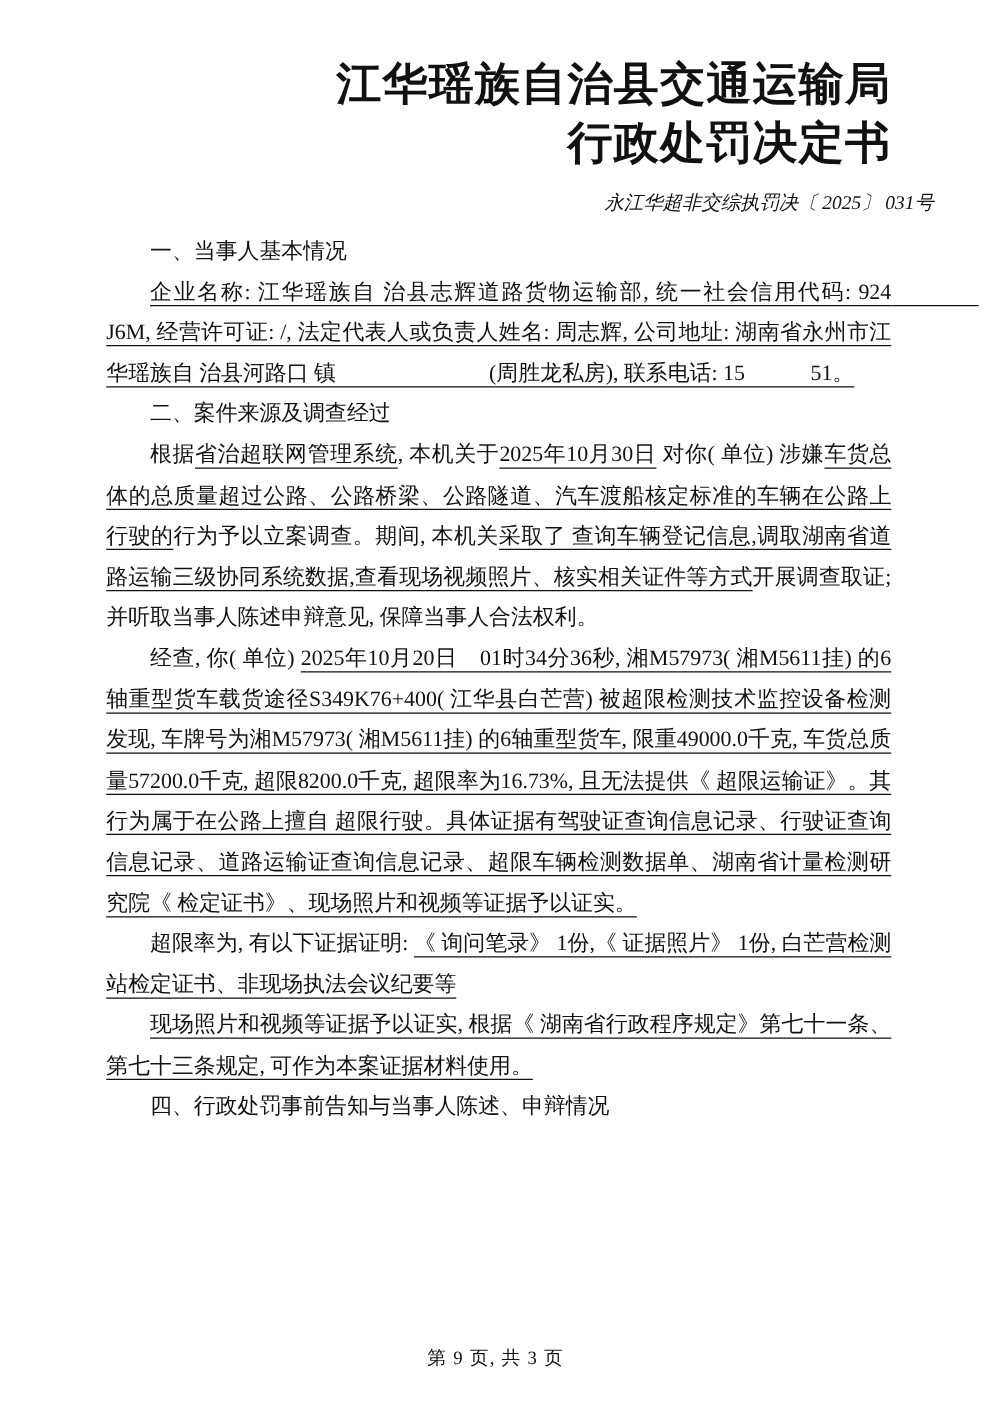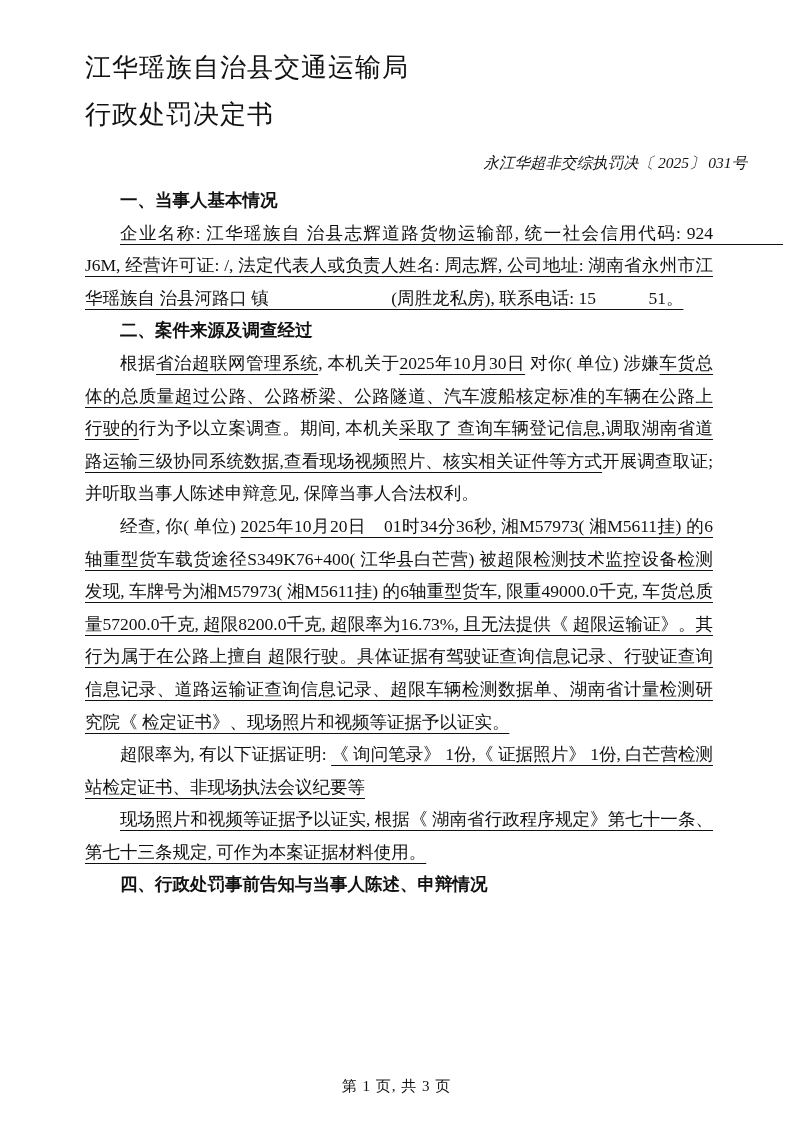--- a/index.html
+++ b/index.html
@@ -7,36 +7,36 @@
     position:relative;
     width:793px; height:1122px;
     background:#ffffff;
     color:#111111;
     font-family:"Liberation Serif","DejaVu Serif",serif;
     box-sizing:border-box;
     padding:44px 80px 0 85px;
     overflow:hidden;
   }
   .title {
-    text-align:left;
-    font-size:26px;
-    font-weight:400;
+    text-align:right;
+    font-size:36px;
+    font-weight:700;
     line-height:47px;
     letter-spacing:1px;
   }
   .docno {
     text-align:right;
     font-size:15.5px;
     line-height:30px;
     margin:10px -34px 6px 0;
     font-style:italic;
   }
   .h {
     font-size:17.5px;
-    font-weight:700;
+    font-weight:400;
     line-height:32.6px;
     text-indent:2em;
     margin:0;
   }
   p.body {
     font-size:17.5px;
     line-height:32.6px;
     text-align:justify;
     text-indent:2em;
     margin:0;
@@ -69,15 +69,15 @@
 
   <div class="h">二、案件来源及调查经过</div>
   <p class="body"><span>根据</span><span class="u">省治超联网管理系统</span><span>, 本机关于</span><span class="u">2025年10月30日</span><span> 对你( 单位) 涉嫌</span><span class="u">车货总体的总质量超过公路、公路桥梁、公路隧道、汽车渡船核定标准的车辆在公路上行驶的</span><span>行为予以立案调查。期间, 本机关</span><span class="u">采取了 查询车辆登记信息,调取湖南省道路运输三级协同系统数据,查看现场视频照片、核实相关证件等方式</span><span>开展调查取证; 并听取当事人陈述申辩意见, 保障当事人合法权利。</span></p>
 
   <p class="body"><span>经查, 你( 单位) </span><span class="u">2025年10月20日　01时34分36秒, 湘M57973( 湘M5611挂) 的6轴重型货车载货途径S349K76+400( 江华县白芒营) 被超限检测技术监控设备检测发现, 车牌号为湘M57973( 湘M5611挂) 的6轴重型货车, 限重49000.0千克, 车货总质量57200.0千克, 超限8200.0千克, 超限率为16.73%, 且无法提供《 超限运输证》。其行为属于在公路上擅自 超限行驶。具体证据有驾驶证查询信息记录、行驶证查询信息记录、道路运输证查询信息记录、超限车辆检测数据单、湖南省计量检测研究院《 检定证书》、现场照片和视频等证据予以证实。</span></p>
   <p class="body"><span>超限率为, 有以下证据证明: </span><span class="u">《 询问笔录》 1份,《 证据照片》 1份, 白芒营检测站检定证书、非现场执法会议纪要等</span></p>
   <p class="body"><span class="u">现场照片和视频等证据予以证实, 根据《 湖南省行政程序规定》第七十一条、第七十三条规定, 可作为本案证据材料使用。</span></p>
 
   <div class="h">四、行政处罚事前告知与当事人陈述、申辩情况</div>
 
-  <div class="footer">第 1 页, 共 3 页</div>
+  <div class="footer">第 9 页, 共 3 页</div>
 
 </div>
 
 </body></html>

